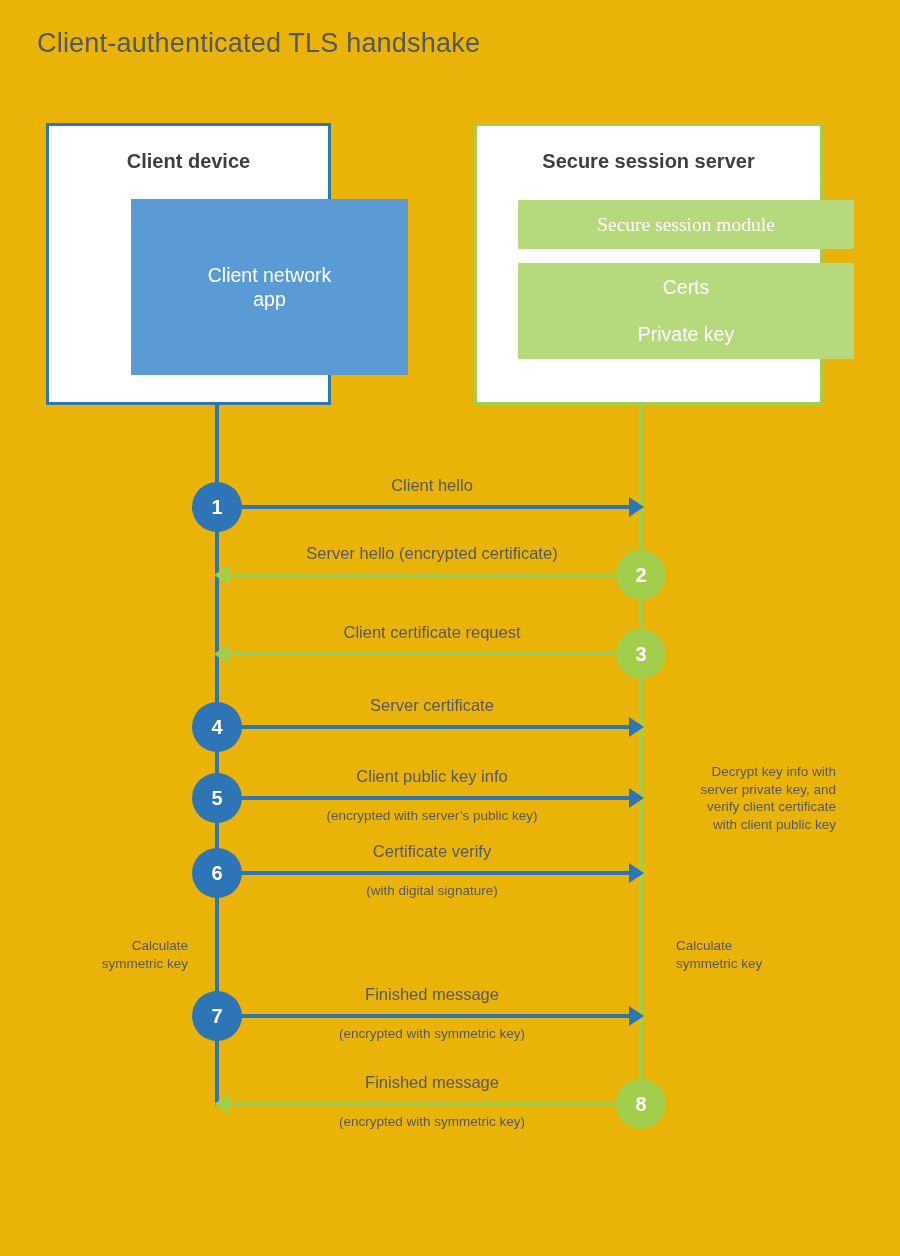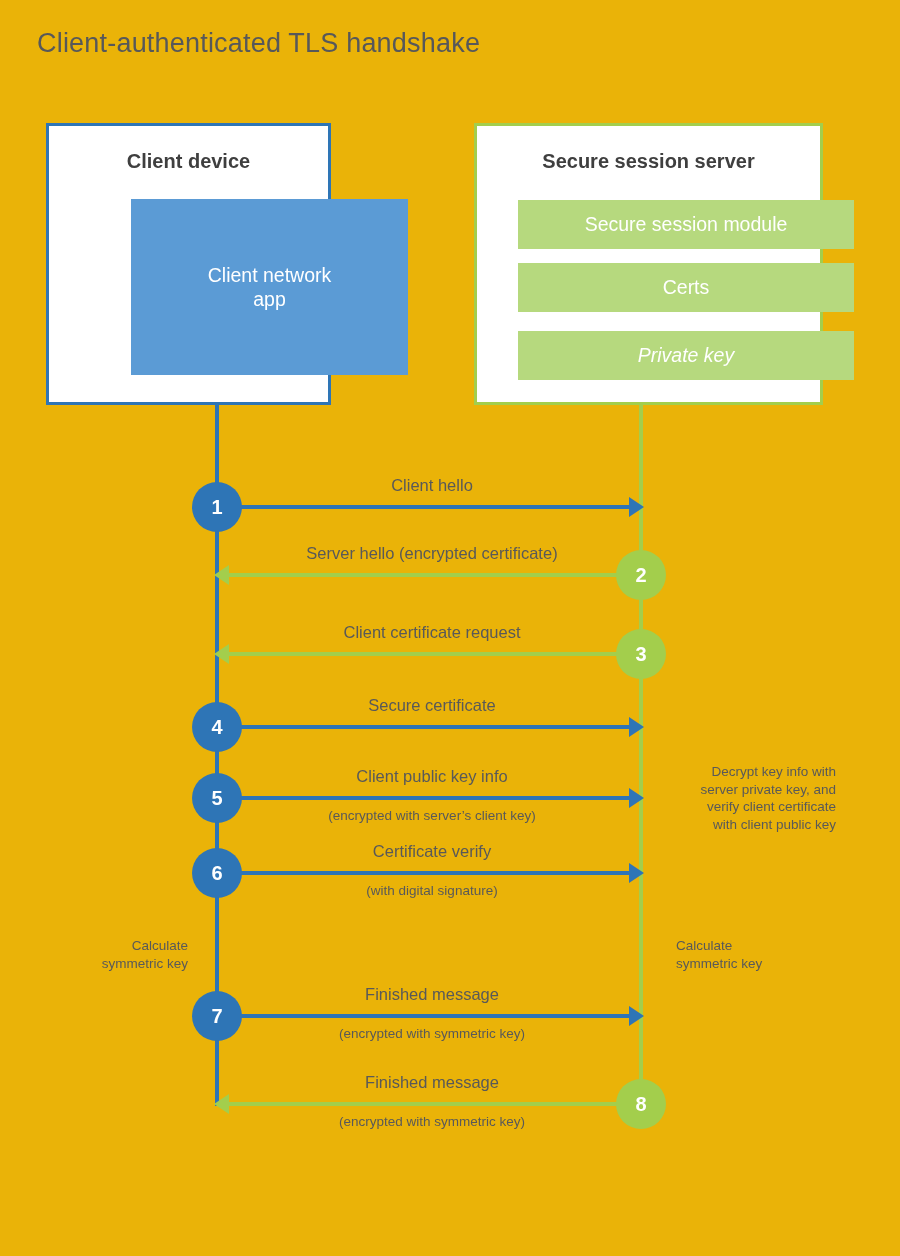--- a/index.html
+++ b/index.html
@@ -32,21 +32,21 @@
     background:var(--blue-fill);color:#fff;font-size:19.5px;line-height:1.25;
     display:flex;align-items:center;justify-content:center;text-align:center;
     white-space:pre-line;
     margin-left:48px;
   }
   .server-bar{
     position:absolute;left:41px;width:336px;height:49px;
     background:var(--green-fill);color:#fff;font-size:19.5px;
     display:flex;align-items:center;justify-content:center;text-align:center;
   }
-  .bar-0{top:74px;} .bar-1{top:137px;} .bar-2{top:205px;font-style:italic;}
+  .bar-0{top:74px;font-family:Liberation Serif, serif;} .bar-1{top:137px;} .bar-2{top:184px;}
 
   
   .vline{position:absolute;width:4px;}
   .vline.blue{left:215px;top:405px;height:701px;background:var(--blue);}
   .vline.green{left:639px;top:405px;height:700px;background:var(--green);}
 
   
   .step{position:absolute;left:192px;width:474px;height:50px;}
   .s1{top:482px;} .s2{top:550px;} .s3{top:629px;} .s4{top:702px;}
   .s5{top:773px;} .s6{top:848px;} .s7{top:991px;} .s8{top:1079px;}
@@ -126,31 +126,31 @@
       </div>
     <div class="lbl main">Client certificate request</div>
   </div>
 
   <div class="step s4">
     <div class="node blue at-left">4</div>
     <div class="arrow blue dir-right">
         <span class="shaft"></span>
         <span class="head"></span>
       </div>
-    <div class="lbl main">Secure certificate</div>
+    <div class="lbl main">Server certificate</div>
   </div>
 
   <div class="step s5">
     <div class="node blue at-left">5</div>
     <div class="arrow blue dir-right">
         <span class="shaft"></span>
         <span class="head"></span>
       </div>
     <div class="lbl main">Client public key info</div>
-    <div class="lbl sub">(encrypted with server’s client key)</div>
+    <div class="lbl sub">(encrypted with server’s public key)</div>
   </div>
 
   <div class="step s6">
     <div class="node blue at-left">6</div>
     <div class="arrow blue dir-right">
         <span class="shaft"></span>
         <span class="head"></span>
       </div>
     <div class="lbl main">Certificate verify</div>
     <div class="lbl sub">(with digital signature)</div>

